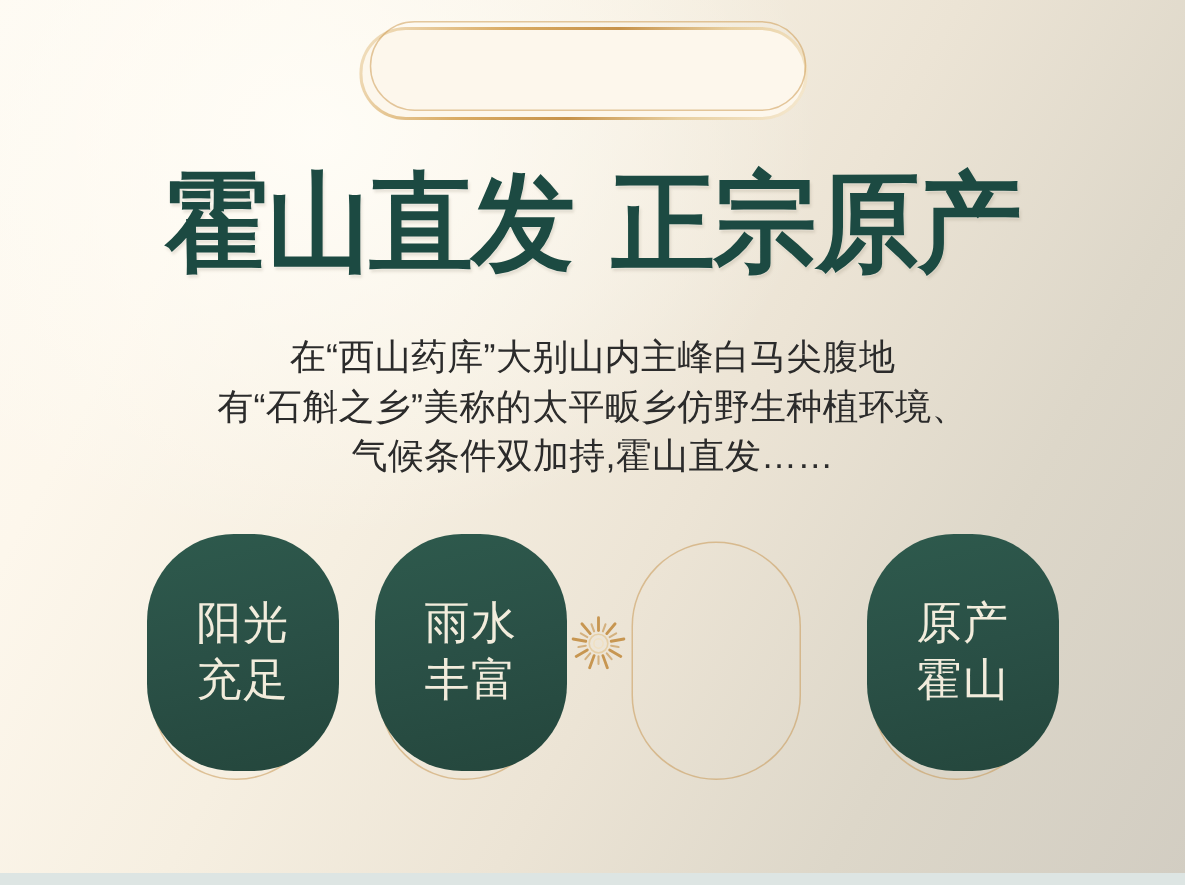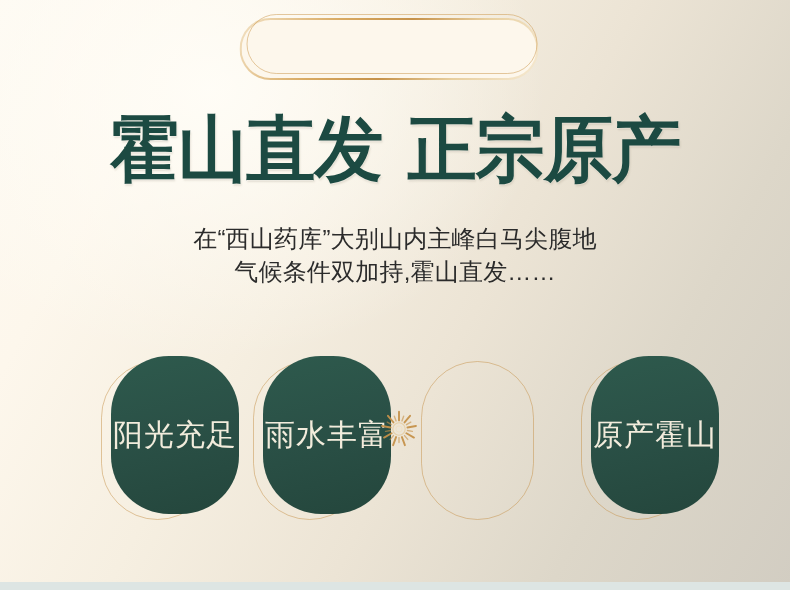--- a/index.html
+++ b/index.html
@@ -157,24 +157,23 @@
     border-radius:60px;
     border:1.4px solid rgba(198,146,74,.5);
   }
   .pill {
     position:absolute;
     left:0; top:0;
     width:128px; height:158px;
     border-radius:58px;
     background:linear-gradient(165deg,#2e5a4d 0%,#2a5046 48%,#24463c 100%);
     display:flex;
-    flex-direction:row;
+    flex-direction:column;
     align-items:center;
     justify-content:center;
-    margin-left:13px;
   }
   .pill-line {
     color:#f2ecdc;
     font-size:30px;
     font-weight:400;
     line-height:38px;
     letter-spacing:1px;
     white-space:nowrap;
   }
 
@@ -194,20 +193,21 @@
     <div class="badge-ring"></div>
     <div class="badge-ring2"></div>
   </div>
 
   <div class="headline">
     <span>霍山直发</span><span class="gap"></span><span>正宗原产</span>
   </div>
 
   <div class="body-copy">
     <div>在“西山药库”大别山内主峰白马尖腹地</div>
+    <div>有“石斛之乡”美称的太平畈乡仿野生种植环境、</div>
     <div>气候条件双加持,霍山直发……</div>
   </div>
 
   <div class="pills">
 
     <div class="pill-slot" style="left:98px;">
       <div class="pill-ring"></div>
       <div class="pill-ring2"></div>
       <div class="pill">
         <span class="pill-line">阳光</span>

